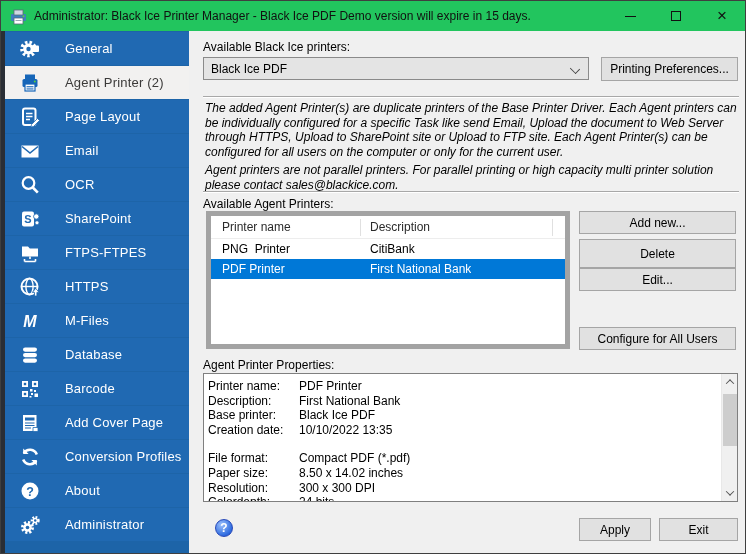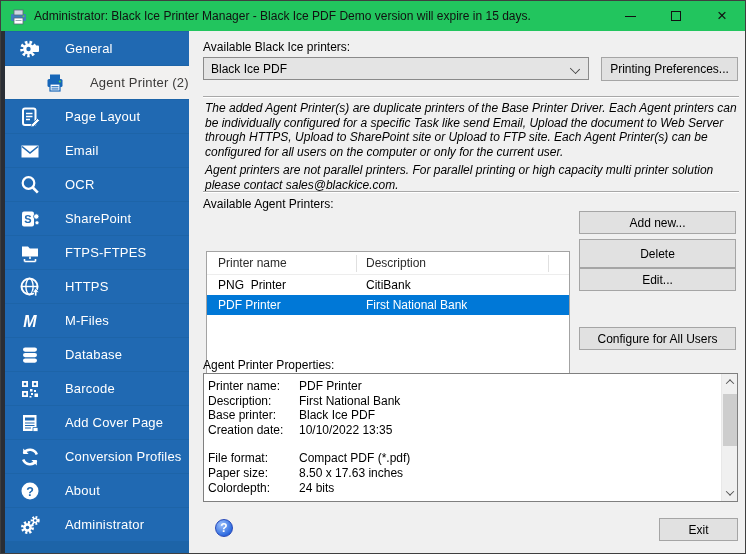--- a/index.html
+++ b/index.html
@@ -14,38 +14,38 @@
   .cap-btn{width:46px;height:30px;display:flex;align-items:center;justify-content:center;}
   .glyph-min{width:11px;height:1px;background:#111;}
   .glyph-max{width:10px;height:10px;border:1px solid #111;}
   .glyph-close{font-size:17px;color:#111;line-height:1;margin-top:-2px;}
 
   
   .sidebar{position:absolute;top:30px;left:0;bottom:0;width:188px;background:#1d64a8;border-left:4px solid #2a2e35;padding-top:1px;}
   .side-item{position:relative;height:33px;margin-bottom:1px;background:#2069b2;color:#ffffff;display:flex;align-items:center;cursor:pointer;}
   .side-item .ico{width:26px;height:26px;margin-left:12px;display:flex;align-items:center;justify-content:center;flex:0 0 26px;}
   .side-item .lbl{margin-left:22px;font-size:13px;letter-spacing:.2px;white-space:nowrap;}
-  .side-item.selected{background:#f2f1f0;color:#3b3a39;padding-left:25px;}
+  .side-item.selected{background:#f2f1f0;color:#3b3a39;}
 
   
   .main{position:absolute;top:30px;left:188px;right:0;bottom:0;background:#f0f0f0;font-size:12px;color:#000;}
   .lbl-static{position:absolute;white-space:nowrap;color:#000;}
 
   .combo{position:absolute;left:14px;top:26px;width:386px;height:23px;background:#e4e4e4;border:1px solid #8a8a8a;display:flex;align-items:center;padding:0 24px 0 7px;cursor:default;}
   .combo .val{white-space:nowrap;overflow:hidden;}
   .chev{position:absolute;right:9px;top:7px;width:8px;height:8px;border-right:1.6px solid #444;border-bottom:1.6px solid #444;transform:rotate(45deg) scale(1,.8);}
 
   .btn{position:absolute;background:#e1e1e1;border:1px solid #a5a5a5;font-size:12px;color:#000;display:flex;align-items:center;justify-content:center;cursor:pointer;font-family:"Liberation Sans",sans-serif;}
 
   .sep{position:absolute;left:14px;width:536px;height:1px;background:#a8a8a8;box-shadow:0 1px 0 #ffffff;}
 
   .para{position:absolute;left:16px;width:532px;line-height:14.5px;color:#000000;font-style:italic;}
 
   
-  .listbox{position:absolute;left:17px;top:180px;width:364px;height:138px;background:#ffffff;border:1px solid #a3a3a3;overflow:hidden;margin-top:40px;}
+  .listbox{position:absolute;left:17px;top:180px;width:364px;height:138px;background:#ffffff;border:5px solid #a3a3a3;overflow:hidden;}
   .lv-header{display:flex;height:23px;align-items:center;border-bottom:1px solid #ededed;color:#2b2b2b;}
   .lv-header .hcell{height:17px;line-height:17px;white-space:pre;}
   .hcell.c1{width:150px;padding-left:11px;border-right:1px solid #e0e0e0;}
   .hcell.c2{width:192px;padding-left:9px;border-right:1px solid #e0e0e0;}
   .lv-row{display:flex;height:20px;line-height:20px;}
   .lv-row .cell{white-space:pre;overflow:hidden;}
   .cell.c1{width:150px;padding-left:11px;}
   .cell.c2{padding-left:9px;}
   .lv-row.selected{background:#0078d7;color:#ffffff;}
 
@@ -325,33 +325,35 @@
     <div class="lbl-static" style="left:14px;top:327px;">Agent Printer Properties:</div>
 
     <div class="propsbox">
       <div class="props-inner">
         <div class="prow"><span class="pname">Printer name:</span><span class="pval">PDF Printer</span></div>
         <div class="prow"><span class="pname">Description:</span><span class="pval">First National Bank</span></div>
         <div class="prow"><span class="pname">Base printer:</span><span class="pval">Black Ice PDF</span></div>
         <div class="prow"><span class="pname">Creation date:</span><span class="pval">10/10/2022 13:35</span></div>
         <div class="prow spacer"></div>
         <div class="prow"><span class="pname">File format:</span><span class="pval">Compact PDF (*.pdf)</span></div>
-        <div class="prow"><span class="pname">Paper size:</span><span class="pval">8.50 x 17.63 inches</span></div>
+        <div class="prow"><span class="pname">Paper size:</span><span class="pval">8.50 x 14.02 inches</span></div>
+        <div class="prow"><span class="pname">Resolution:</span><span class="pval">300 x 300 DPI</span></div>
         <div class="prow"><span class="pname">Colordepth:</span><span class="pval">24 bits</span></div>
 
       </div>
       <div class="vscroll">
         <div class="varrow up">
             <div class="vchev up"></div>
           </div>
         <div class="vthumb"></div>
         <div class="varrow down">
             <div class="vchev down"></div>
           </div>
       </div>
     </div>
 
     <div class="help-badge">?</div>
 
+    <div class="btn" style="left:390px;top:487px;width:72px;height:23px;">Apply</div>
     <div class="btn" style="left:470px;top:487px;width:79px;height:23px;">Exit</div>
 
   </div>
 </div>
 
 </body></html>

